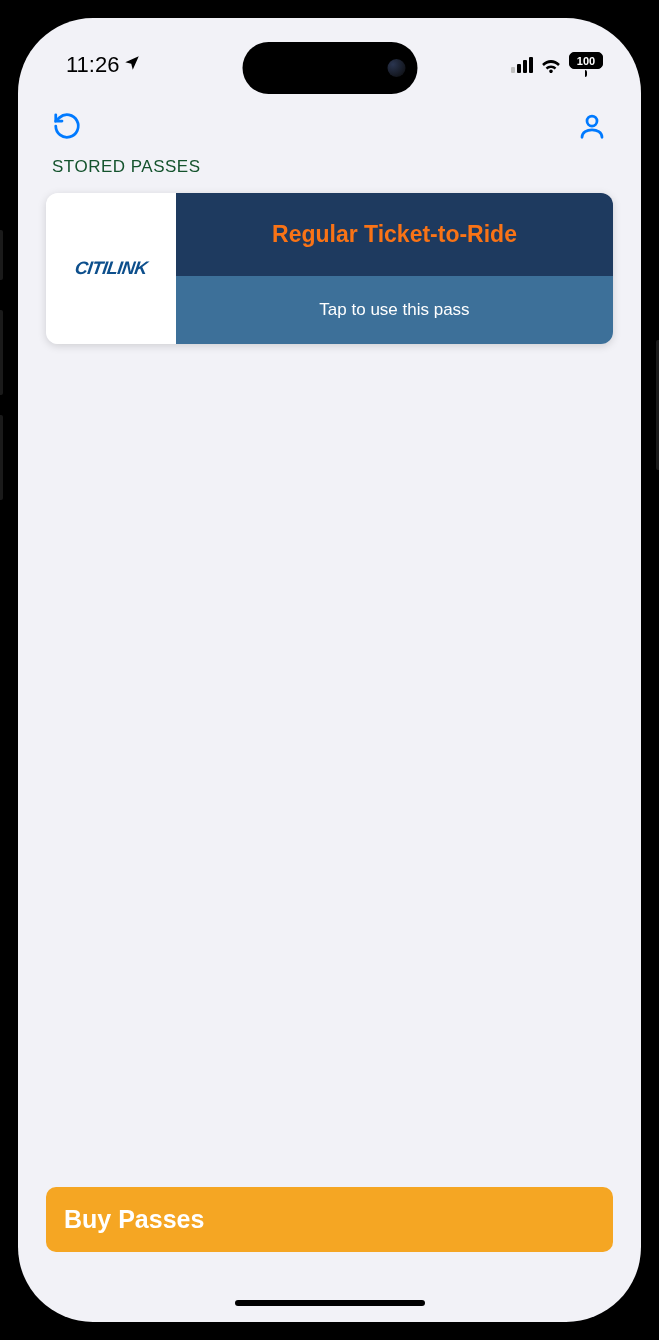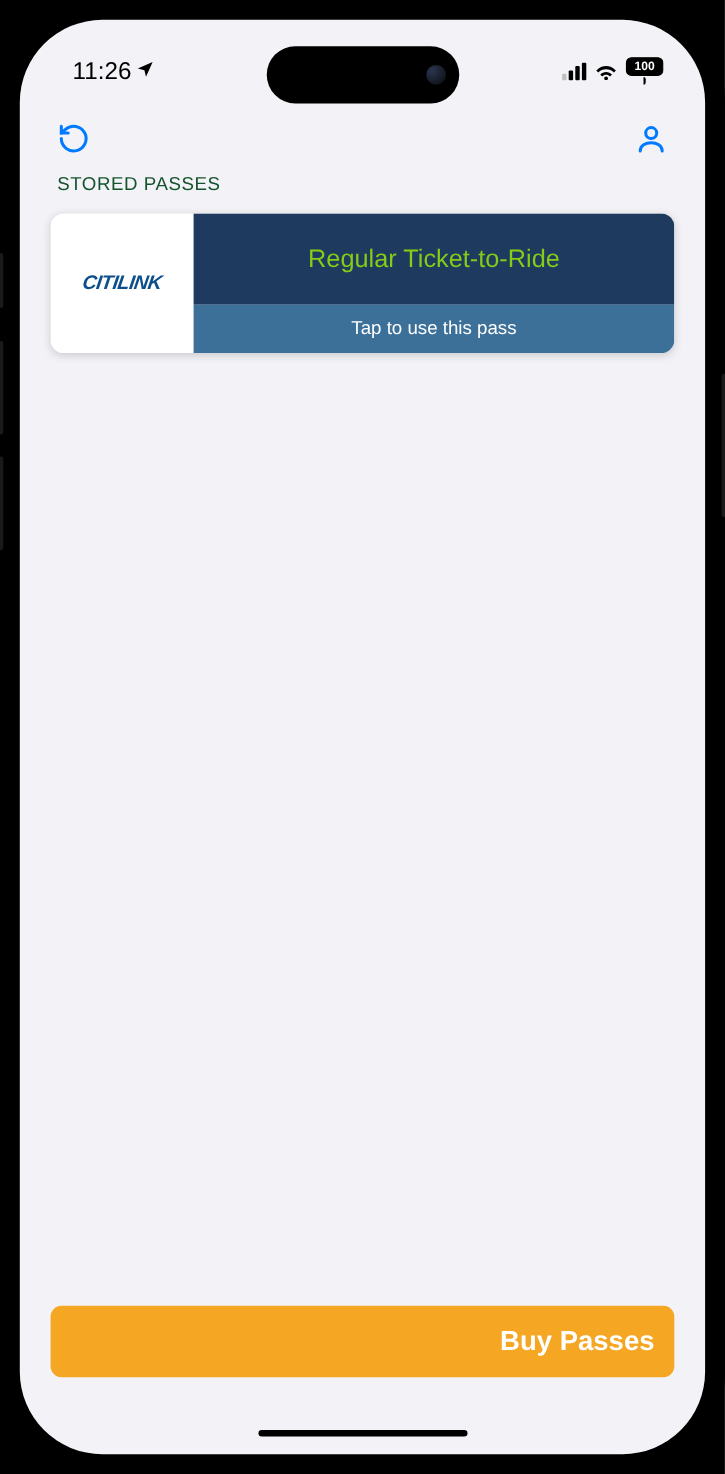--- a/index.html
+++ b/index.html
@@ -186,47 +186,47 @@
       flex: 1;
       display: flex;
       flex-direction: column;
     }
     .pass-main {
       background: #1e3a5f;
       padding: 28px 20px;
       text-align: center;
     }
     .pass-title {
-      color: #84cc16;
+      color: #f97316;
       font-size: 23px;
-      font-weight: 400;
+      font-weight: 700;
     }
     .pass-footer {
       background: #3d7099;
-      padding: 12px;
+      padding: 24px;
       text-align: center;
     }
     .pass-hint {
       color: #fff;
       font-size: 17px;
     }
     .buy-button {
       position: absolute;
       bottom: 70px;
       left: 28px;
       right: 28px;
       background: #f5a623;
       color: #fff;
       font-size: 25px;
       font-weight: 700;
       padding: 18px;
       border: none;
       border-radius: 10px;
       cursor: pointer;
-      text-align: right;
+      text-align: left;
     }
     .home-indicator {
       position: absolute;
       bottom: 16px;
       left: 50%;
       transform: translateX(-50%);
       width: 190px;
       height: 6px;
       background: #000;
       border-radius: 10px;

